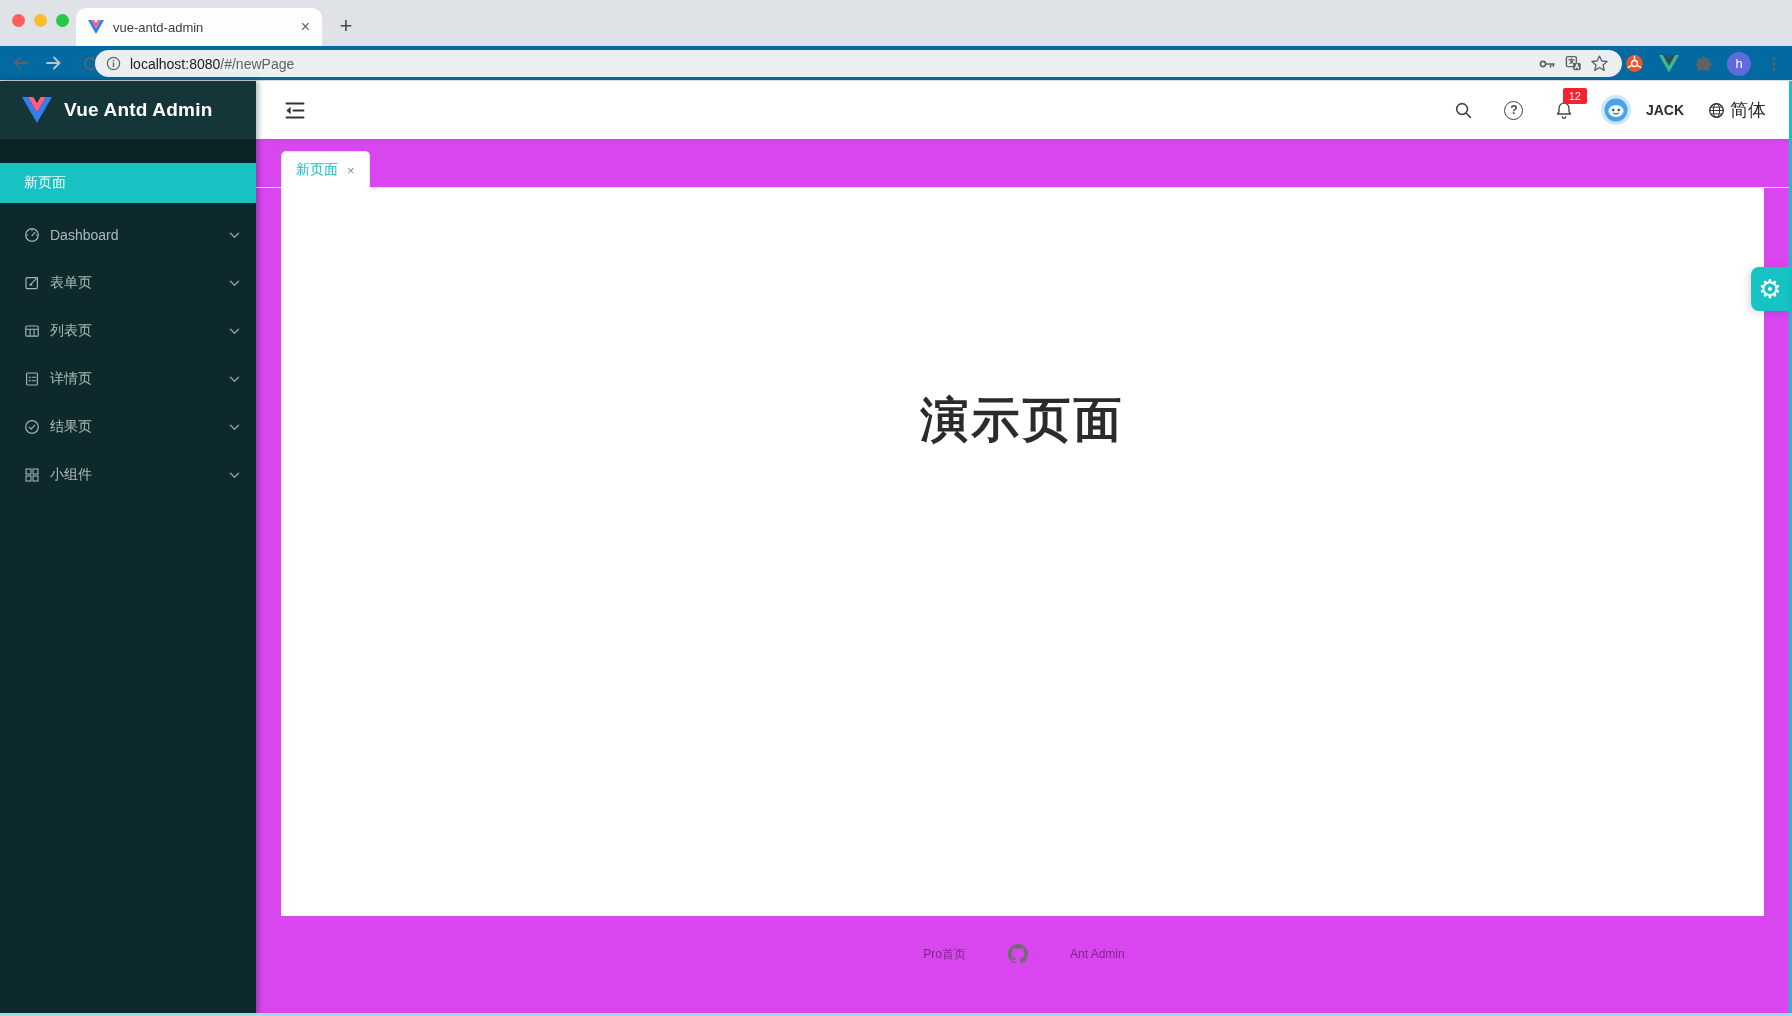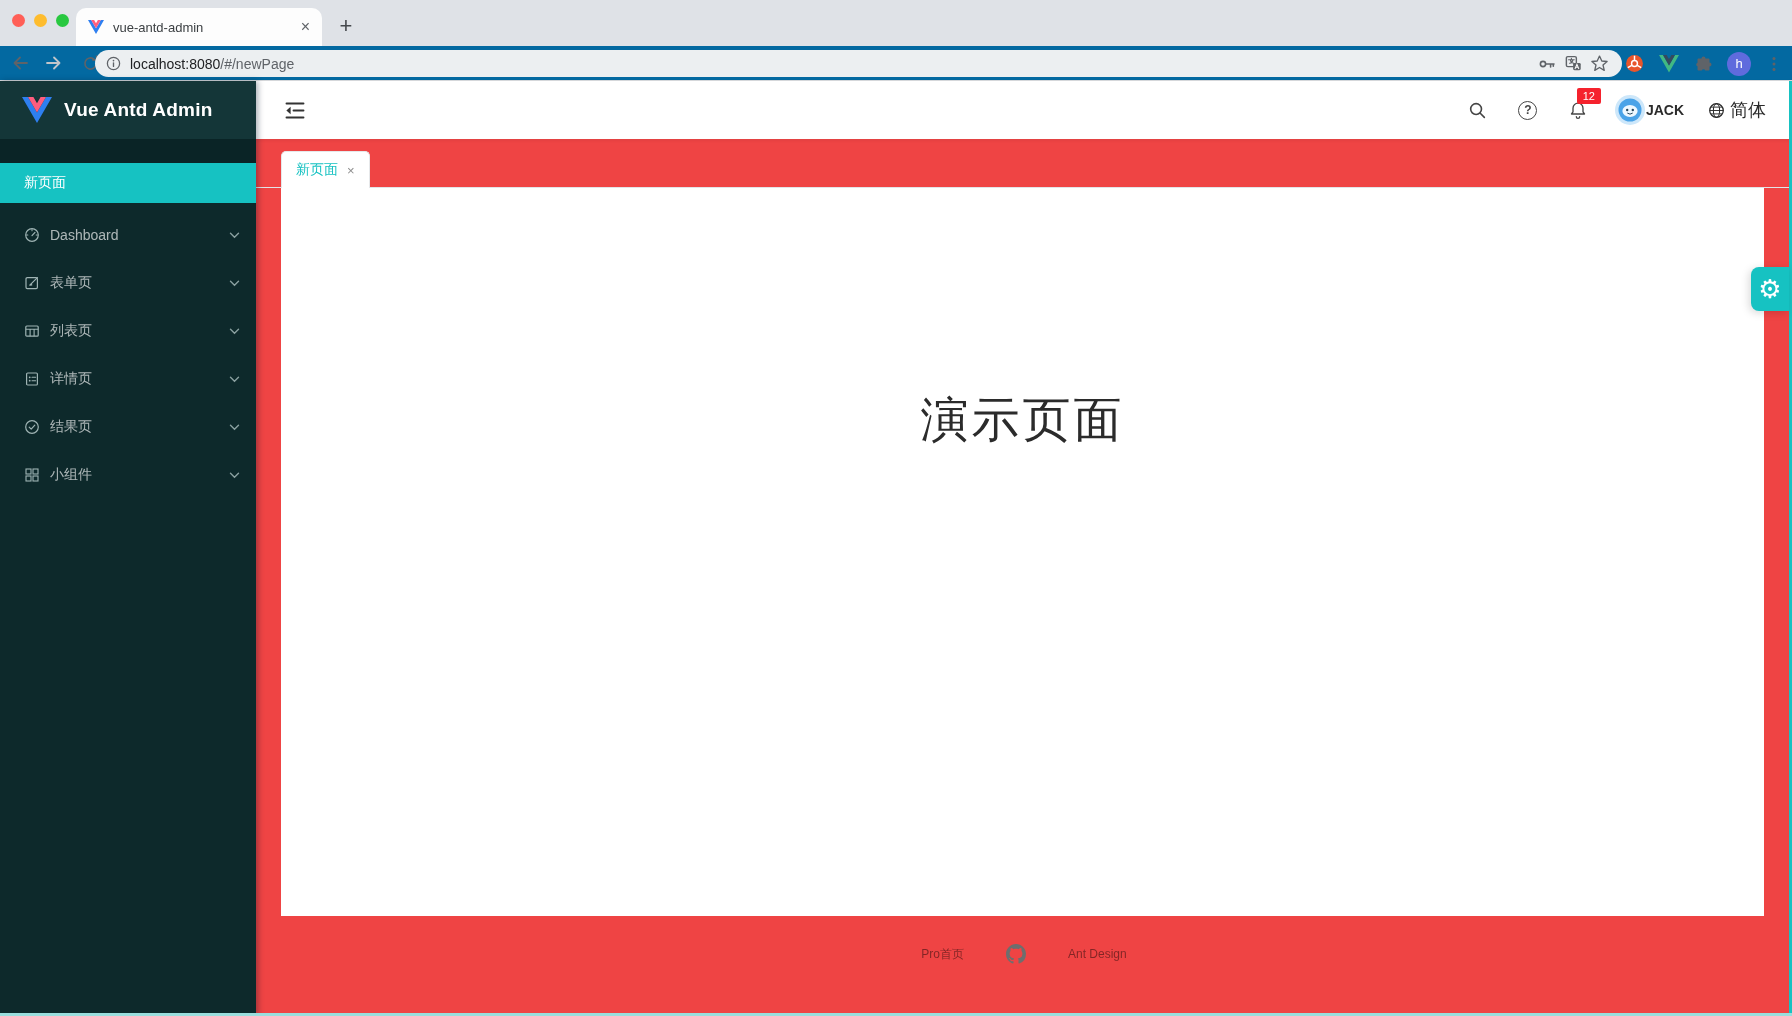--- a/index.html
+++ b/index.html
@@ -26,21 +26,21 @@
     border-radius:14px; display:flex; align-items:center; padding:0 10px; }
   .url { font-size:14px; margin-left:8px; flex:1; }
   .url .host { color:#202124; } .url .path { color:#5f6368; }
   .omni-ic { width:26px; height:26px; display:flex; align-items:center; justify-content:center; }
   .ext-cluster { position:absolute; right:6px; top:3px; height:29px; display:flex; align-items:center; gap:11px; }
   .ext-ic { width:24px; height:24px; display:flex; align-items:center; justify-content:center; }
   .profile-chip { width:24px; height:24px; border-radius:50%; background:#5f6bdd; color:#fff; font-size:13px;
     display:flex; align-items:center; justify-content:center; }
 
   
-  .app { position:absolute; left:0; top:81px; width:1792px; height:935px; background:#ef4444; }
+  .app { position:absolute; left:0; top:81px; width:1792px; height:935px; background:#d946ef; }
 
   
   .sidebar { position:absolute; left:0; top:0; width:256px; height:935px; background:#0d292b;
     box-shadow:2px 0 6px rgba(0,21,41,.35); z-index:5; }
   .logo-band { height:58px; background:#143638; display:flex; align-items:center; padding-left:22px; gap:12px; }
   .logo-title { color:#fff; font-size:19px; font-weight:bold; letter-spacing:.2px; }
   .dark-strip { height:24px; background:#0a2426; }
   .menu-item { height:40px; display:flex; align-items:center; padding:0 16px 0 24px; color:rgba(255,255,255,.66);
     font-size:14px; cursor:pointer; }
   .menu-item .mi-label { margin-left:10px; flex:1; }
@@ -53,36 +53,36 @@
   .app-header { position:absolute; left:0; top:0; width:100%; height:58px; background:#fff;
     box-shadow:0 1px 4px rgba(0,21,41,.08); display:flex; align-items:center; z-index:4; }
   .fold-btn { margin-left:26px; width:26px; height:26px; display:flex; align-items:center; justify-content:center; cursor:pointer; }
   .header-right { position:absolute; right:26px; top:0; height:58px; display:flex; align-items:center; gap:24px; }
   .h-ic { width:26px; height:26px; display:flex; align-items:center; justify-content:center; cursor:pointer; }
   .qcircle { width:19px; height:19px; border:1.6px solid #454545; border-radius:50%; color:#454545; font-size:12px;
     font-weight:bold; display:flex; align-items:center; justify-content:center; }
   .bell-wrap { position:relative; }
   .badge { position:absolute; top:-9px; left:12px; min-width:24px; height:16px; padding:0 5px; background:#f5222d;
     border-radius:2px; color:#fff; font-size:11px; display:flex; align-items:center; justify-content:center; }
-  .user-chip { display:flex; align-items:center; gap:1px; cursor:pointer; }
+  .user-chip { display:flex; align-items:center; gap:15px; cursor:pointer; }
   .user-name { font-size:14px; font-weight:bold; color:#2b2b2b; }
   .lang-chip { display:flex; align-items:center; gap:5px; cursor:pointer; font-size:18px; color:#2b2b2b; }
 
   
   .tabbar { position:absolute; left:0; top:58px; width:100%; height:49px; }
   .tabbar::after { content:""; position:absolute; left:0; bottom:0; width:100%; height:1px; background:#e2e4e8; }
   .page-tab { position:absolute; left:25px; top:12px; height:37px; background:#fff; border:1px solid #e6e8ea;
     border-bottom:none; border-radius:5px 5px 0 0; display:flex; align-items:center; padding:0 14px; gap:9px;
     z-index:3; cursor:pointer; }
   .page-tab .pt-label { color:#16c2c2; font-size:14px; }
   .page-tab .pt-close { color:#8d8d8d; font-size:13px; }
 
   
   .card { position:absolute; left:25px; top:107px; width:1483px; height:728px; background:#fff; }
-  .demo-title { position:absolute; left:0; right:0; top:200px; text-align:center; font-size:48px; font-weight:normal;
+  .demo-title { position:absolute; left:0; right:0; top:200px; text-align:center; font-size:48px; font-weight:bold;
     color:#2b2b2b; letter-spacing:3px; }
 
   
   .footer { position:absolute; left:0; top:860px; width:100%; text-align:center; color:rgba(0,0,0,.45); }
   .footer-links { display:flex; justify-content:center; align-items:center; gap:42px; font-size:12px; height:26px; }
   .footer-links a { color:rgba(0,0,0,.45); text-decoration:none; cursor:pointer; }
   .copyright { margin-top:9px; font-size:14px; }
 
   
   .teal-edge-right { position:absolute; right:0; top:81px; width:3px; height:935px; background:#16c2c2; z-index:8; }
@@ -334,21 +334,21 @@
       </div>
 
       <div class="footer">
         <div class="footer-links">
           <a>Pro首页</a>
           <a>
             <svg width="20" height="20" viewBox="0 0 16 16">
               <path fill="#6e6e6e" d="M8 0C3.58 0 0 3.58 0 8c0 3.54 2.29 6.53 5.47 7.59.4.07.55-.17.55-.38 0-.19-.01-.82-.01-1.49-2.01.37-2.53-.49-2.69-.94-.09-.23-.48-.94-.82-1.13-.28-.15-.68-.52-.01-.53.63-.01 1.08.58 1.23.82.72 1.21 1.87.87 2.33.66.07-.52.28-.87.51-1.07-1.78-.2-3.64-.89-3.64-3.95 0-.87.31-1.59.82-2.15-.08-.2-.36-1.02.08-2.12 0 0 .67-.21 2.2.82.64-.18 1.32-.27 2-.27.68 0 1.36.09 2 .27 1.53-1.04 2.2-.82 2.2-.82.44 1.1.16 1.92.08 2.12.51.56.82 1.27.82 2.15 0 3.07-1.87 3.75-3.65 3.95.29.25.54.73.54 1.48 0 1.07-.01 1.93-.01 2.2 0 .21.15.46.55.38A8.01 8.01 0 0 0 16 8c0-4.42-3.58-8-8-8z"></path>
             </svg>
           </a>
-          <a>Ant Design</a>
+          <a>Ant Admin</a>
         </div>
       </div>
     </div>
   </div>
 
   <div class="teal-edge-right"></div>
   <div class="teal-edge-bottom"></div>
   <div class="settings-handle">
     <span class="gear">⚙</span>
   </div>

